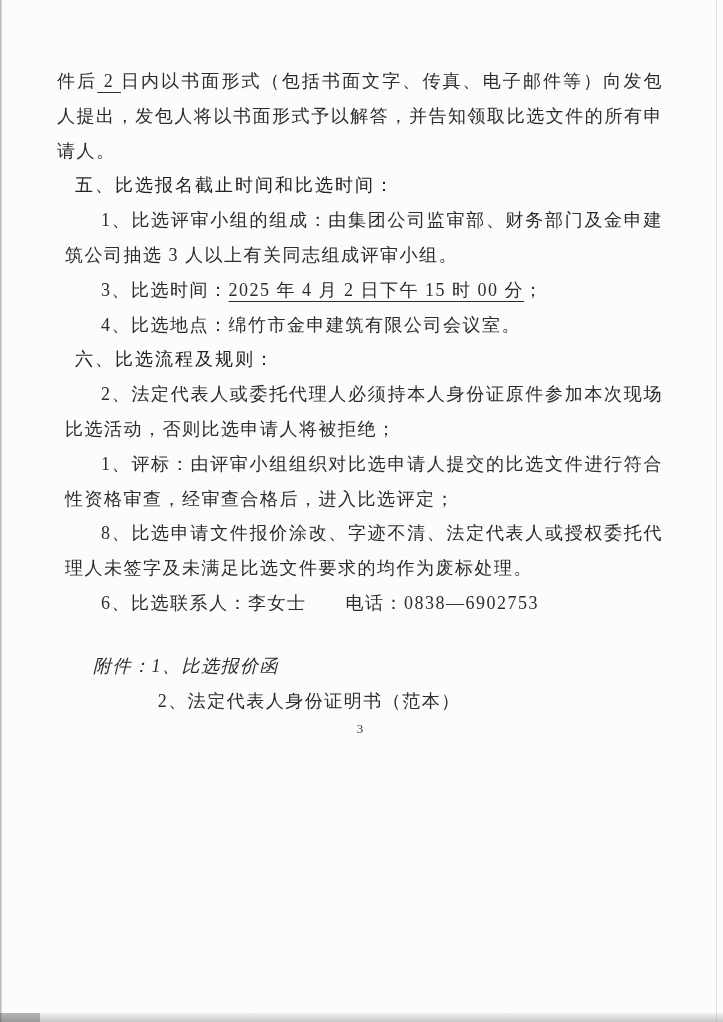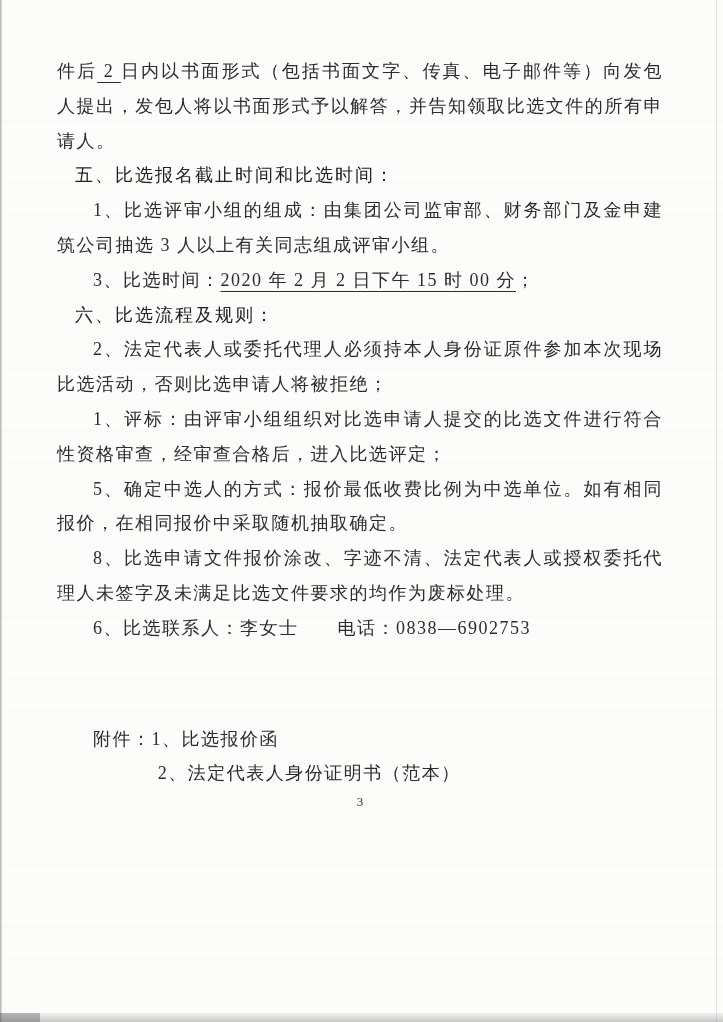--- a/index.html
+++ b/index.html
@@ -15,40 +15,40 @@
     overflow: hidden;
     background:
       repeating-linear-gradient(to bottom,
         rgba(0,0,0,0.000) 0px, rgba(0,0,0,0.000) 26px,
         rgba(0,0,0,0.012) 28px, rgba(0,0,0,0.000) 31px),
       #fcfcfa;
   }
   .doc-body {
     position: absolute;
     left: 57px;
-    top: 54px;
+    top: 64px;
     width: 606px;
   }
   p.para {
     margin: 0;
     font-size: 18px;
     line-height: 34.8px;
     letter-spacing: 1.5px;
     color: #2c2c2c;
     text-align: justify;
   }
   p.continuation { text-indent: 0; }
   p.heading {
     font-weight: 400;
     text-indent: 1em;
     letter-spacing: 2px;
     color: #222;
   }
-  p.item { text-indent: 2em; }
-  p.attachment-first { text-indent: 2em; margin-top: 76px; }
+  p.item { text-indent: 2em; margin-left: 8px; }
+  p.attachment-first { text-indent: 2em; margin-top: 28px; font-style: italic; }
   p.attachment-sub  { text-indent: 5.6em; }
   .u {
     text-decoration: underline;
     text-underline-offset: 5px;
     text-decoration-thickness: 1px;
   }
   .page-number {
     text-align: center;
     font-size: 13px;
     line-height: 18px;
@@ -91,24 +91,24 @@
   <div class="edge-left"></div>
   <div class="edge-right"></div>
   <div class="edge-bottom"></div>
   <div class="edge-bottom-corner"></div>
 
   <div class="doc-body">
 
     <p class="para continuation"><span>件后</span><span class="u"> 2 </span><span>日内以书面形式（包括书面文字、传真、电子邮件等）向发包人提出，发包人将以书面形式予以解答，并告知领取比选文件的所有申请人。</span></p>
       <p class="para heading"><span>五、比选报名截止时间和比选时间：</span></p>
       <p class="para item"><span>1、比选评审小组的组成：由集团公司监审部、财务部门及金申建筑公司抽选 3 人以上有关同志组成评审小组。</span></p>
-      <p class="para item"><span>3、比选时间：</span><span class="u">2020 年 2 月 2 日下午 15 时 00 分</span><span>；</span></p>
+      <p class="para item"><span>3、比选时间：</span><span class="u">2025 年 4 月 2 日下午 15 时 00 分</span><span>；</span></p>
+      <p class="para item"><span>4、比选地点：绵竹市金申建筑有限公司会议室。</span></p>
       <p class="para heading"><span>六、比选流程及规则：</span></p>
       <p class="para item"><span>2、法定代表人或委托代理人必须持本人身份证原件参加本次现场比选活动，否则比选申请人将被拒绝；</span></p>
       <p class="para item"><span>1、评标：由评审小组组织对比选申请人提交的比选文件进行符合性资格审查，经审查合格后，进入比选评定；</span></p>
-      <p class="para item"><span>5、确定中选人的方式：报价最低收费比例为中选单位。如有相同报价，在相同报价中采取随机抽取确定。</span></p>
       <p class="para item"><span>8、比选申请文件报价涂改、字迹不清、法定代表人或授权委托代理人未签字及未满足比选文件要求的均作为废标处理。</span></p>
       <p class="para item"><span>6、比选联系人：李女士　　电话：0838—6902753</span></p>
       <p class="para attachment-first"><span>附件：1、比选报价函</span></p>
       <p class="para attachment-sub"><span>2、法定代表人身份证明书（范本）</span></p>
       <div class="page-number">3</div>
   </div>
 </div>
 
 </body></html>

